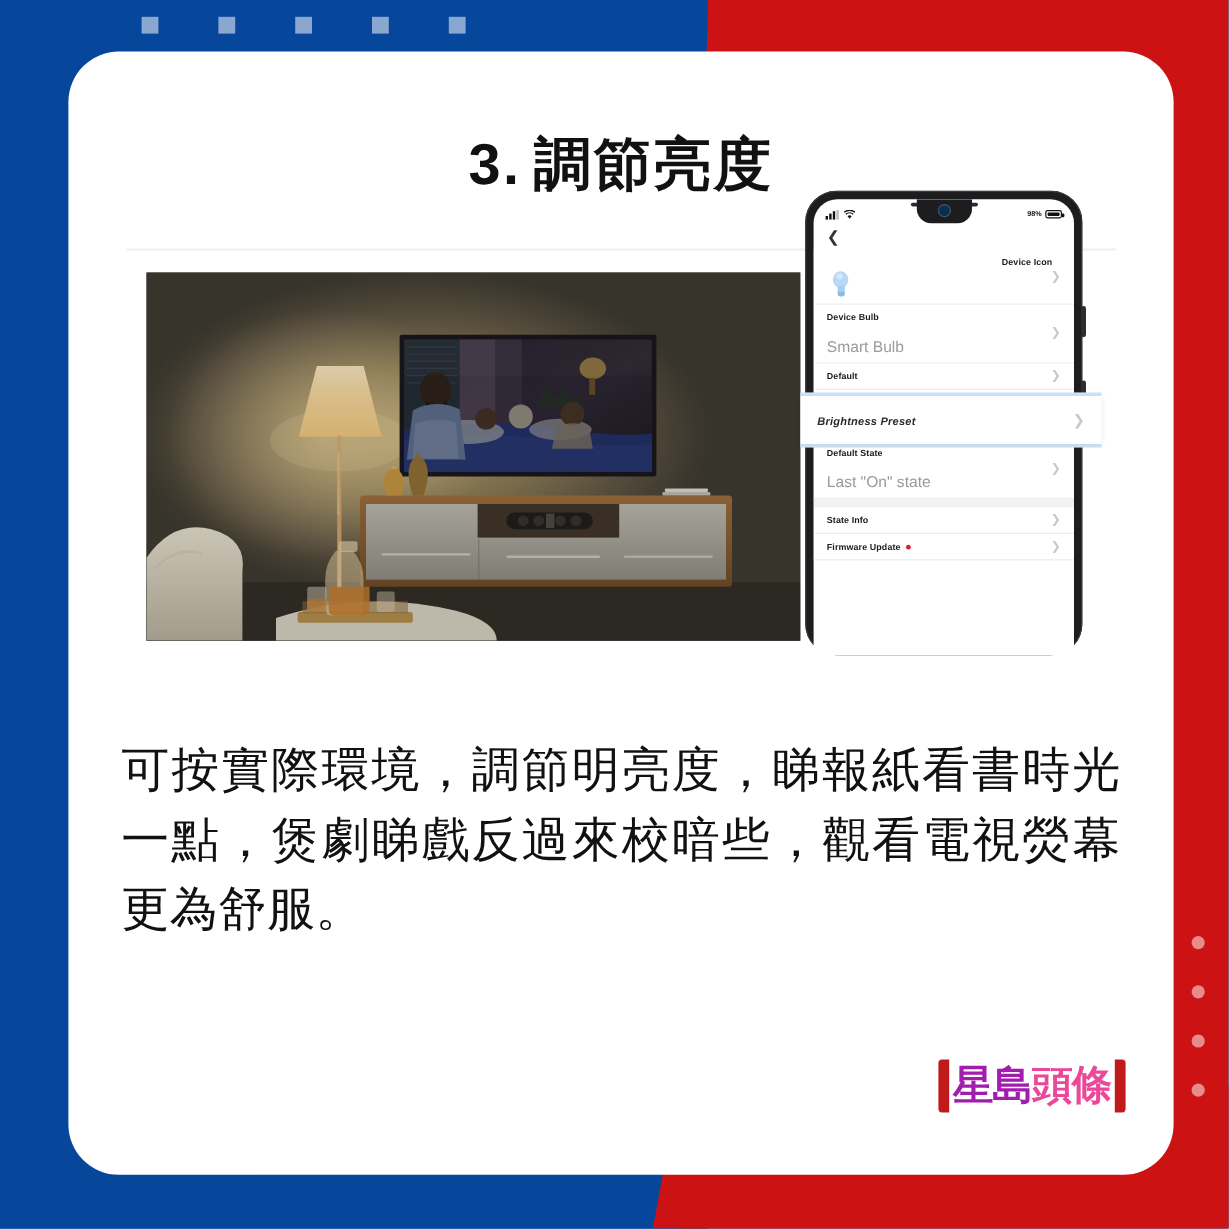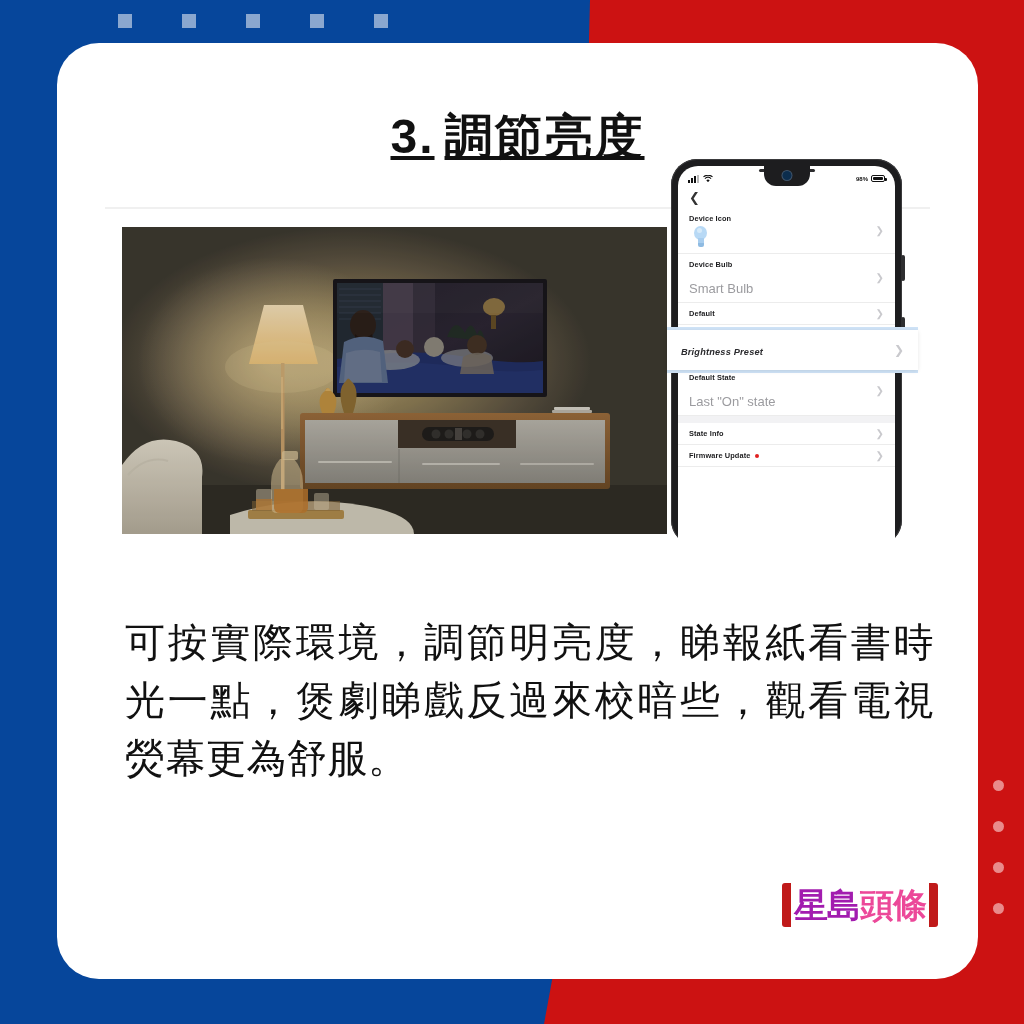--- a/index.html
+++ b/index.html
@@ -28,21 +28,21 @@
 
   
   #card {
     position:absolute; left:57px; top:43px; width:921px; height:936px;
     background:#ffffff; border-radius:42px; overflow:hidden;
   }
 
   
   .title {
     text-align:center; font-size:48px; font-weight:700; color:#111;
-    letter-spacing:2px; padding-top:62px;text-decoration:underline;
+    letter-spacing:2px; padding-top:62px;
   }
   .title .num { margin-right:10px; }
   .divider { height:2px; background:#f0f0f0; margin:38px 48px 0 48px; }
 
   
   .media { position:relative; height:360px; margin-top:18px; }
 
   
   .photo {
     position:absolute; left:65px; top:0; width:545px; height:307px;
@@ -105,21 +105,21 @@
   .row {
     position:relative; padding:6px 18px 6px 11px;
     border-bottom:1px solid #ececec; background:#fff;
   }
   .row .lbl { font-size:7.4px; font-weight:700; color:#1c1c1e; letter-spacing:.1px; }
   .row .sub { font-size:13px; color:#9b9b9f; margin-top:12px; }
   .row .arr {
     position:absolute; right:11px; top:50%; transform:translateY(-50%);
     color:#c9c9cd; font-size:10px; line-height:1;
   }
-  .row.icon-row { padding-bottom:4px; }
+  .row.icon-row { padding-bottom:4px;text-align:right; }
   .bulb { width:17px; height:23px; margin:3px 0 0 3px; position:relative; }
   .bulb .glass { position:absolute; left:2px; top:0; width:13px; height:14px; border-radius:50%; background:#b8d9f5; }
   .bulb .glass::after{content:"";position:absolute;left:2.5px;top:2px;width:5px;height:5px;border-radius:50%;background:#d6eaf9;}
   .bulb .neck  { position:absolute; left:5.5px; top:12px; width:6px; height:5px; background:#a8cdee; }
   .bulb .base  { position:absolute; left:5.5px; top:16.5px; width:6px; height:4px; background:#8fbbe2; border-radius:0 0 2px 2px; }
   .gap { height:7px; background:#f2f2f4; }
   .dot-red { display:inline-block; width:4px; height:4px; border-radius:50%; background:#e02020; margin-left:5px; vertical-align:middle; }
 
   
   .hl-wrap { position:absolute; left:610px; top:100px; width:251px; z-index:9;font-style:italic; }
@@ -127,21 +127,21 @@
   .hl-band-bot { height:3px; background:#cfe3f7; }
   .hl-card {
     background:#ffffff; padding:11px 16px 11px 14px; position:relative;
     box-shadow:0 1px 4px rgba(0,0,0,.10);
   }
   .hl-card .lbl { font-size:9.2px; font-weight:600; color:#2b2b2e; letter-spacing:.2px; }
   .hl-card .arr { position:absolute; right:14px; top:50%; transform:translateY(-50%); color:#c9c9cd; font-size:12px; }
 
   
   .copy {
-    margin:26px 44px 0 68px; font-size:40px; line-height:1.45;
+    margin:26px 44px 0 44px; font-size:40px; line-height:1.45;
     color:#111; letter-spacing:.5px; font-weight:400;
   }
   .copy p { text-align:justify; }
 
   
   .logo { position:absolute; right:40px; bottom:52px; display:flex; align-items:stretch; height:44px; }
   .logo .brk { width:9px; background:#c01a1a; }
   .logo .brk.l { border-radius:3px 0 0 3px; }
   .logo .brk.r { border-radius:0 3px 3px 0; }
   .logo .inner { display:flex; align-items:center; padding:0 3px; }

